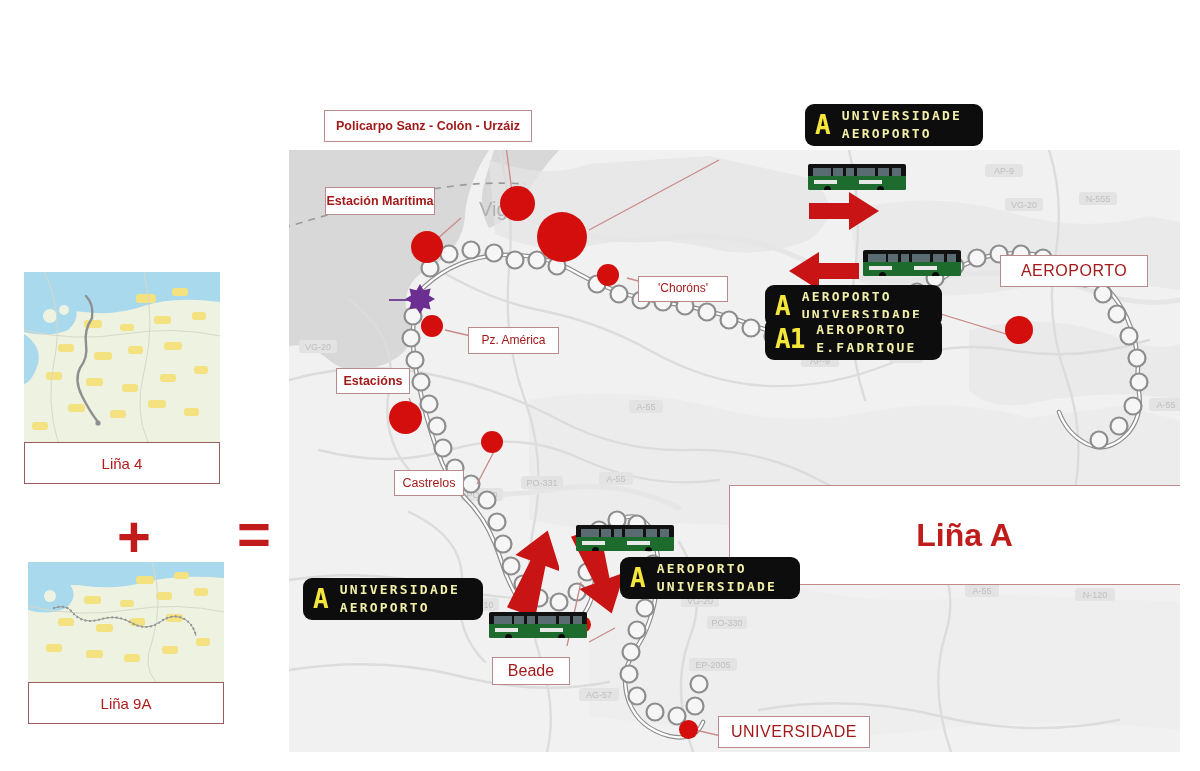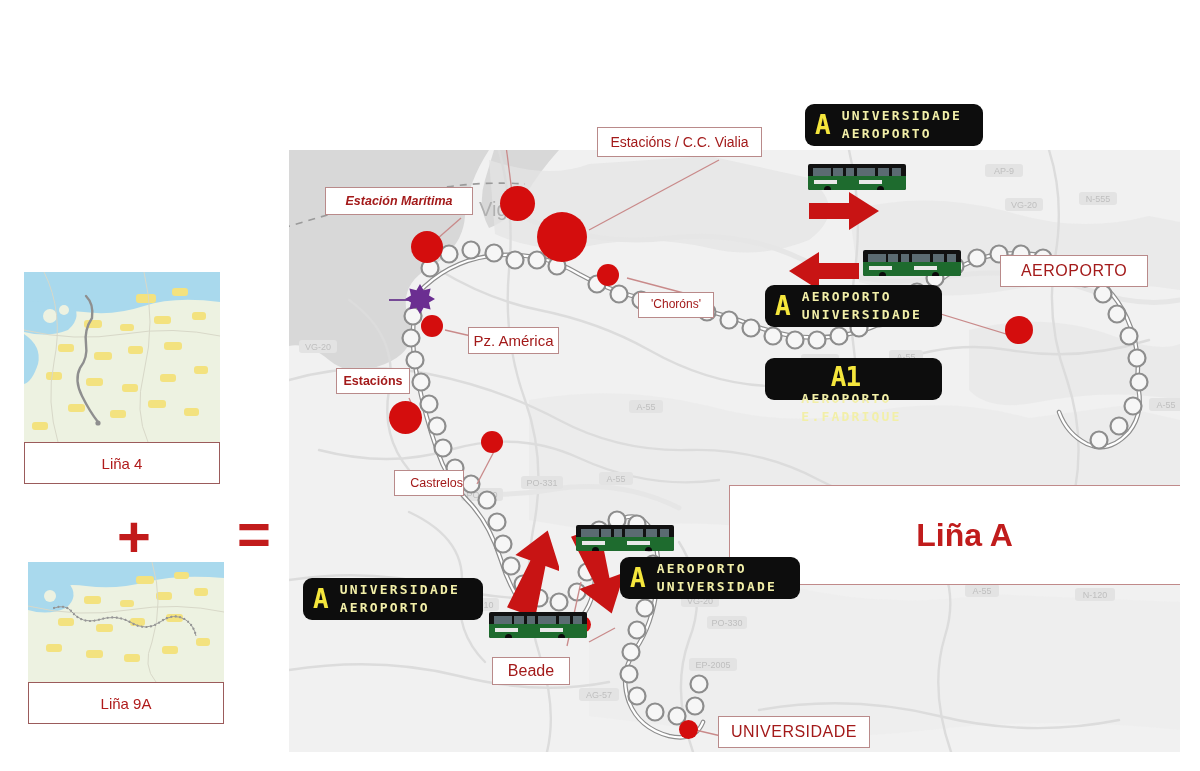--- a/index.html
+++ b/index.html
@@ -458,43 +458,43 @@
       <div class="wh" style="left:52%;top:60%;width:24%;height:16%;"></div>
       <div class="wheel" style="left:16%;"></div>
         <div class="wheel" style="left:70%;"></div>
     </div>
 
     <div class="linea-box" style="left:440px;top:335px;width:470px;height:100px;">
       <span>Liña A</span>
     </div>
   </div>
 
-
-  <div class="callout plain" style="left:597px;top:127px;width:165px;height:30px;font-size:14px;">
-    <span>Estacións / C.C. Vialia</span>
-  </div>
-
-  <div class="callout plain" style="left:325px;top:187px;width:148px;height:28px;font-size:12.5px;font-weight:bold;font-style:italic;">
+  <div class="callout plain" style="left:324px;top:110px;width:208px;height:32px;font-size:12.5px;font-weight:bold;">
+    <span>Policarpo Sanz - Colón - Urzáiz</span>
+  </div>
+
+
+  <div class="callout plain" style="left:325px;top:187px;width:110px;height:28px;font-size:12.5px;font-weight:bold;">
     <span>Estación Marítima</span>
   </div>
 
 
-  <div class="callout plain" style="left:638px;top:276px;width:76px;height:26px;font-size:12px;margin-top:16px;">
+  <div class="callout plain" style="left:638px;top:276px;width:90px;height:26px;font-size:12px;">
     <span>'Choróns'</span>
   </div>
 
-  <div class="callout plain" style="left:468px;top:327px;width:91px;height:27px;font-size:15px;">
+  <div class="callout plain" style="left:468px;top:327px;width:91px;height:27px;font-size:12px;">
     <span>Pz. América</span>
   </div>
 
   <div class="callout plain" style="left:336px;top:368px;width:74px;height:26px;font-size:12.5px;font-weight:bold;">
     <span>Estacións</span>
   </div>
 
-  <div class="callout plain" style="left:394px;top:470px;width:70px;height:26px;font-size:12.5px;justify-content:flex-end;">
+  <div class="callout plain" style="left:394px;top:470px;width:70px;height:26px;font-size:12.5px;">
     <span>Castrelos</span>
   </div>
 
   <div class="callout plain" style="left:492px;top:657px;width:78px;height:28px;font-size:16px;">
     <span>Beade</span>
   </div>
 
   <div class="callout plain" style="left:1000px;top:255px;width:148px;height:32px;font-size:16px;letter-spacing:.5px;">
     <span>AEROPORTO</span>
   </div>
@@ -508,21 +508,21 @@
     <div class="dest">UNIVERSIDADE
 AEROPORTO</div>
   </div>
 
   <div class="sign" style="left:765px;top:285px;width:177px;height:42px;">
     <div class="code">A</div>
     <div class="dest">AEROPORTO
 UNIVERSIDADE</div>
   </div>
 
-  <div class="sign" style="left:765px;top:358px;width:177px;height:42px;flex-direction:column;">
+  <div class="sign" style="left:765px;top:318px;width:177px;height:42px;">
     <div class="code">A1</div>
     <div class="dest">AEROPORTO
 E.FADRIQUE</div>
   </div>
 
   <div class="sign" style="left:303px;top:578px;width:180px;height:42px;">
     <div class="code">A</div>
     <div class="dest">UNIVERSIDADE
 AEROPORTO</div>
   </div>

